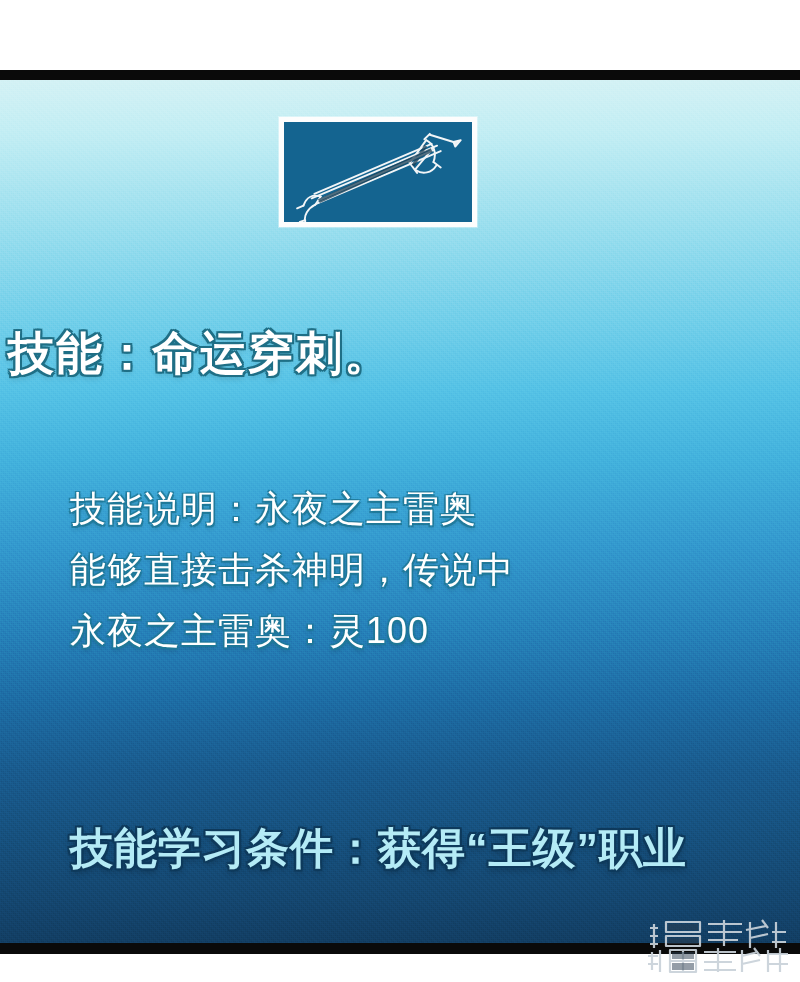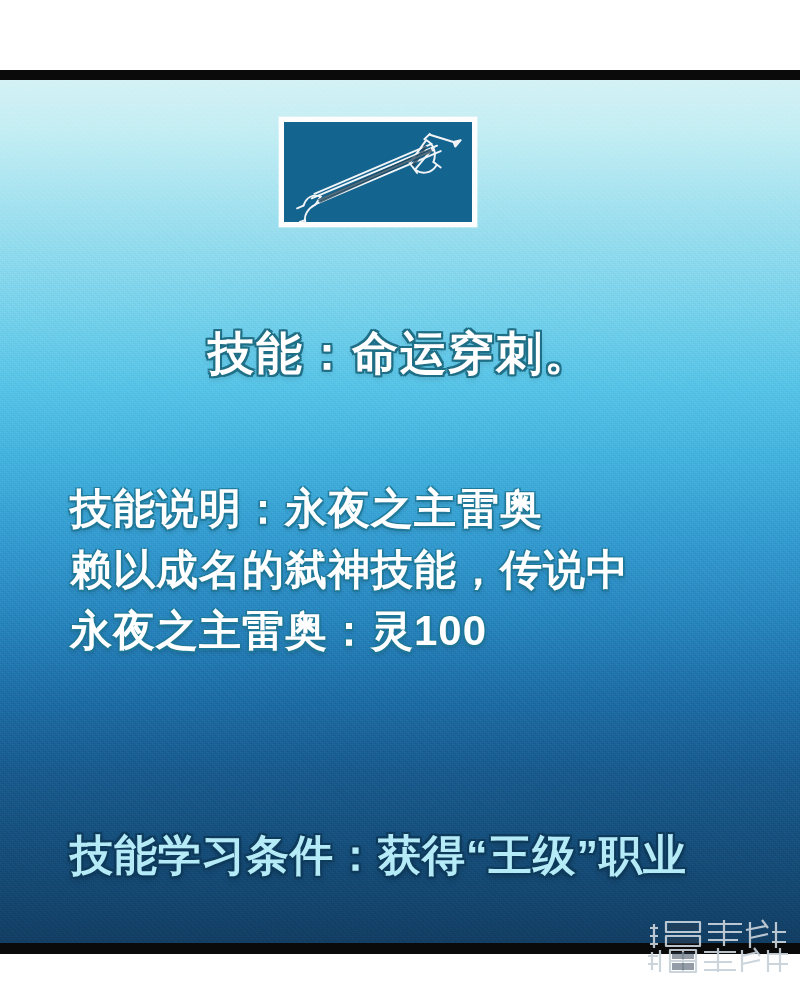--- a/index.html
+++ b/index.html
@@ -64,55 +64,55 @@
     box-shadow:0 0 0 1px rgba(255,255,255,0.35);
     z-index:3;
   }
   .icon-plaque svg { display:block; width:100%; height:100%; }
 
   
   .text-layer { position:absolute; inset:0; z-index:4; }
 
   .skill-title {
     position:absolute; left:0; top:248px; width:800px;
-    text-align:center;
+    text-align:left;
     font-size:46px; line-height:1.1; font-weight:bold;
     color:#ffffff;
     letter-spacing:2px;
     text-shadow:
       -2px -2px 0 #1f6f86, 2px -2px 0 #1f6f86,
       -2px  2px 0 #1f6f86, 2px  2px 0 #1f6f86,
        0   -2px 0 #1f6f86, 0    2px 0 #1f6f86,
       -2px  0   0 #1f6f86, 2px  0   0 #1f6f86,
        0 3px 6px rgba(0,0,0,0.18);
+    padding-left: 8px;
   }
 
   .desc-block {
     position:absolute; left:70px; top:398px; width:660px;
   }
   .desc-line {
-    font-size:42px; line-height:61px; font-weight:bold;
+    font-size:36px; line-height:61px; font-weight:normal;
     color:#ffffff; letter-spacing:1px; white-space:nowrap;
     text-shadow:
       -1.5px -1.5px 0 rgba(30,120,150,0.85), 1.5px -1.5px 0 rgba(30,120,150,0.85),
       -1.5px  1.5px 0 rgba(30,120,150,0.85), 1.5px  1.5px 0 rgba(30,120,150,0.85),
        0 3px 5px rgba(0,0,0,0.22);
   }
 
   .condition-line {
     position:absolute; left:70px; top:738px; width:700px;
     font-size:43px; line-height:60px; font-weight:bold;
     color:#b4ebf6; letter-spacing:1px; white-space:nowrap;
     text-shadow:
       -2px -2px 0 #0e3a5c, 2px -2px 0 #0e3a5c,
       -2px  2px 0 #0e3a5c, 2px  2px 0 #0e3a5c,
        0   -2px 0 #0e3a5c, 0    2px 0 #0e3a5c,
       -2px  0   0 #0e3a5c, 2px  0   0 #0e3a5c,
        0 3px 7px rgba(0,0,0,0.35);
-    margin-top: 7px;
   }
 
   
   .watermark {
     position:absolute; right:6px; top:918px; width:148px; height:56px;
     z-index:6; pointer-events:none;
   }
   .watermark svg { display:block; width:100%; height:100%; opacity:0.92; }
 </style>
 </head>
@@ -157,21 +157,21 @@
         </g>
       </svg>
     </div>
 
     <div class="text-layer">
 
       <div class="skill-title">技能：命运穿刺。</div>
 
       <div class="desc-block">
         <div class="desc-line">技能说明：永夜之主雷奥</div>
-        <div class="desc-line">赖以成名的弑神技能，传说中</div>
+        <div class="desc-line">能够直接击杀神明，传说中</div>
         <div class="desc-line">永夜之主雷奥：灵100</div>
       </div>
 
       <div class="condition-line">技能学习条件：获得“王级”职业</div>
 
     </div>
   </div>
 
   <div class="band-black-bottom"></div>
   <div class="band-white-bottom"></div>

